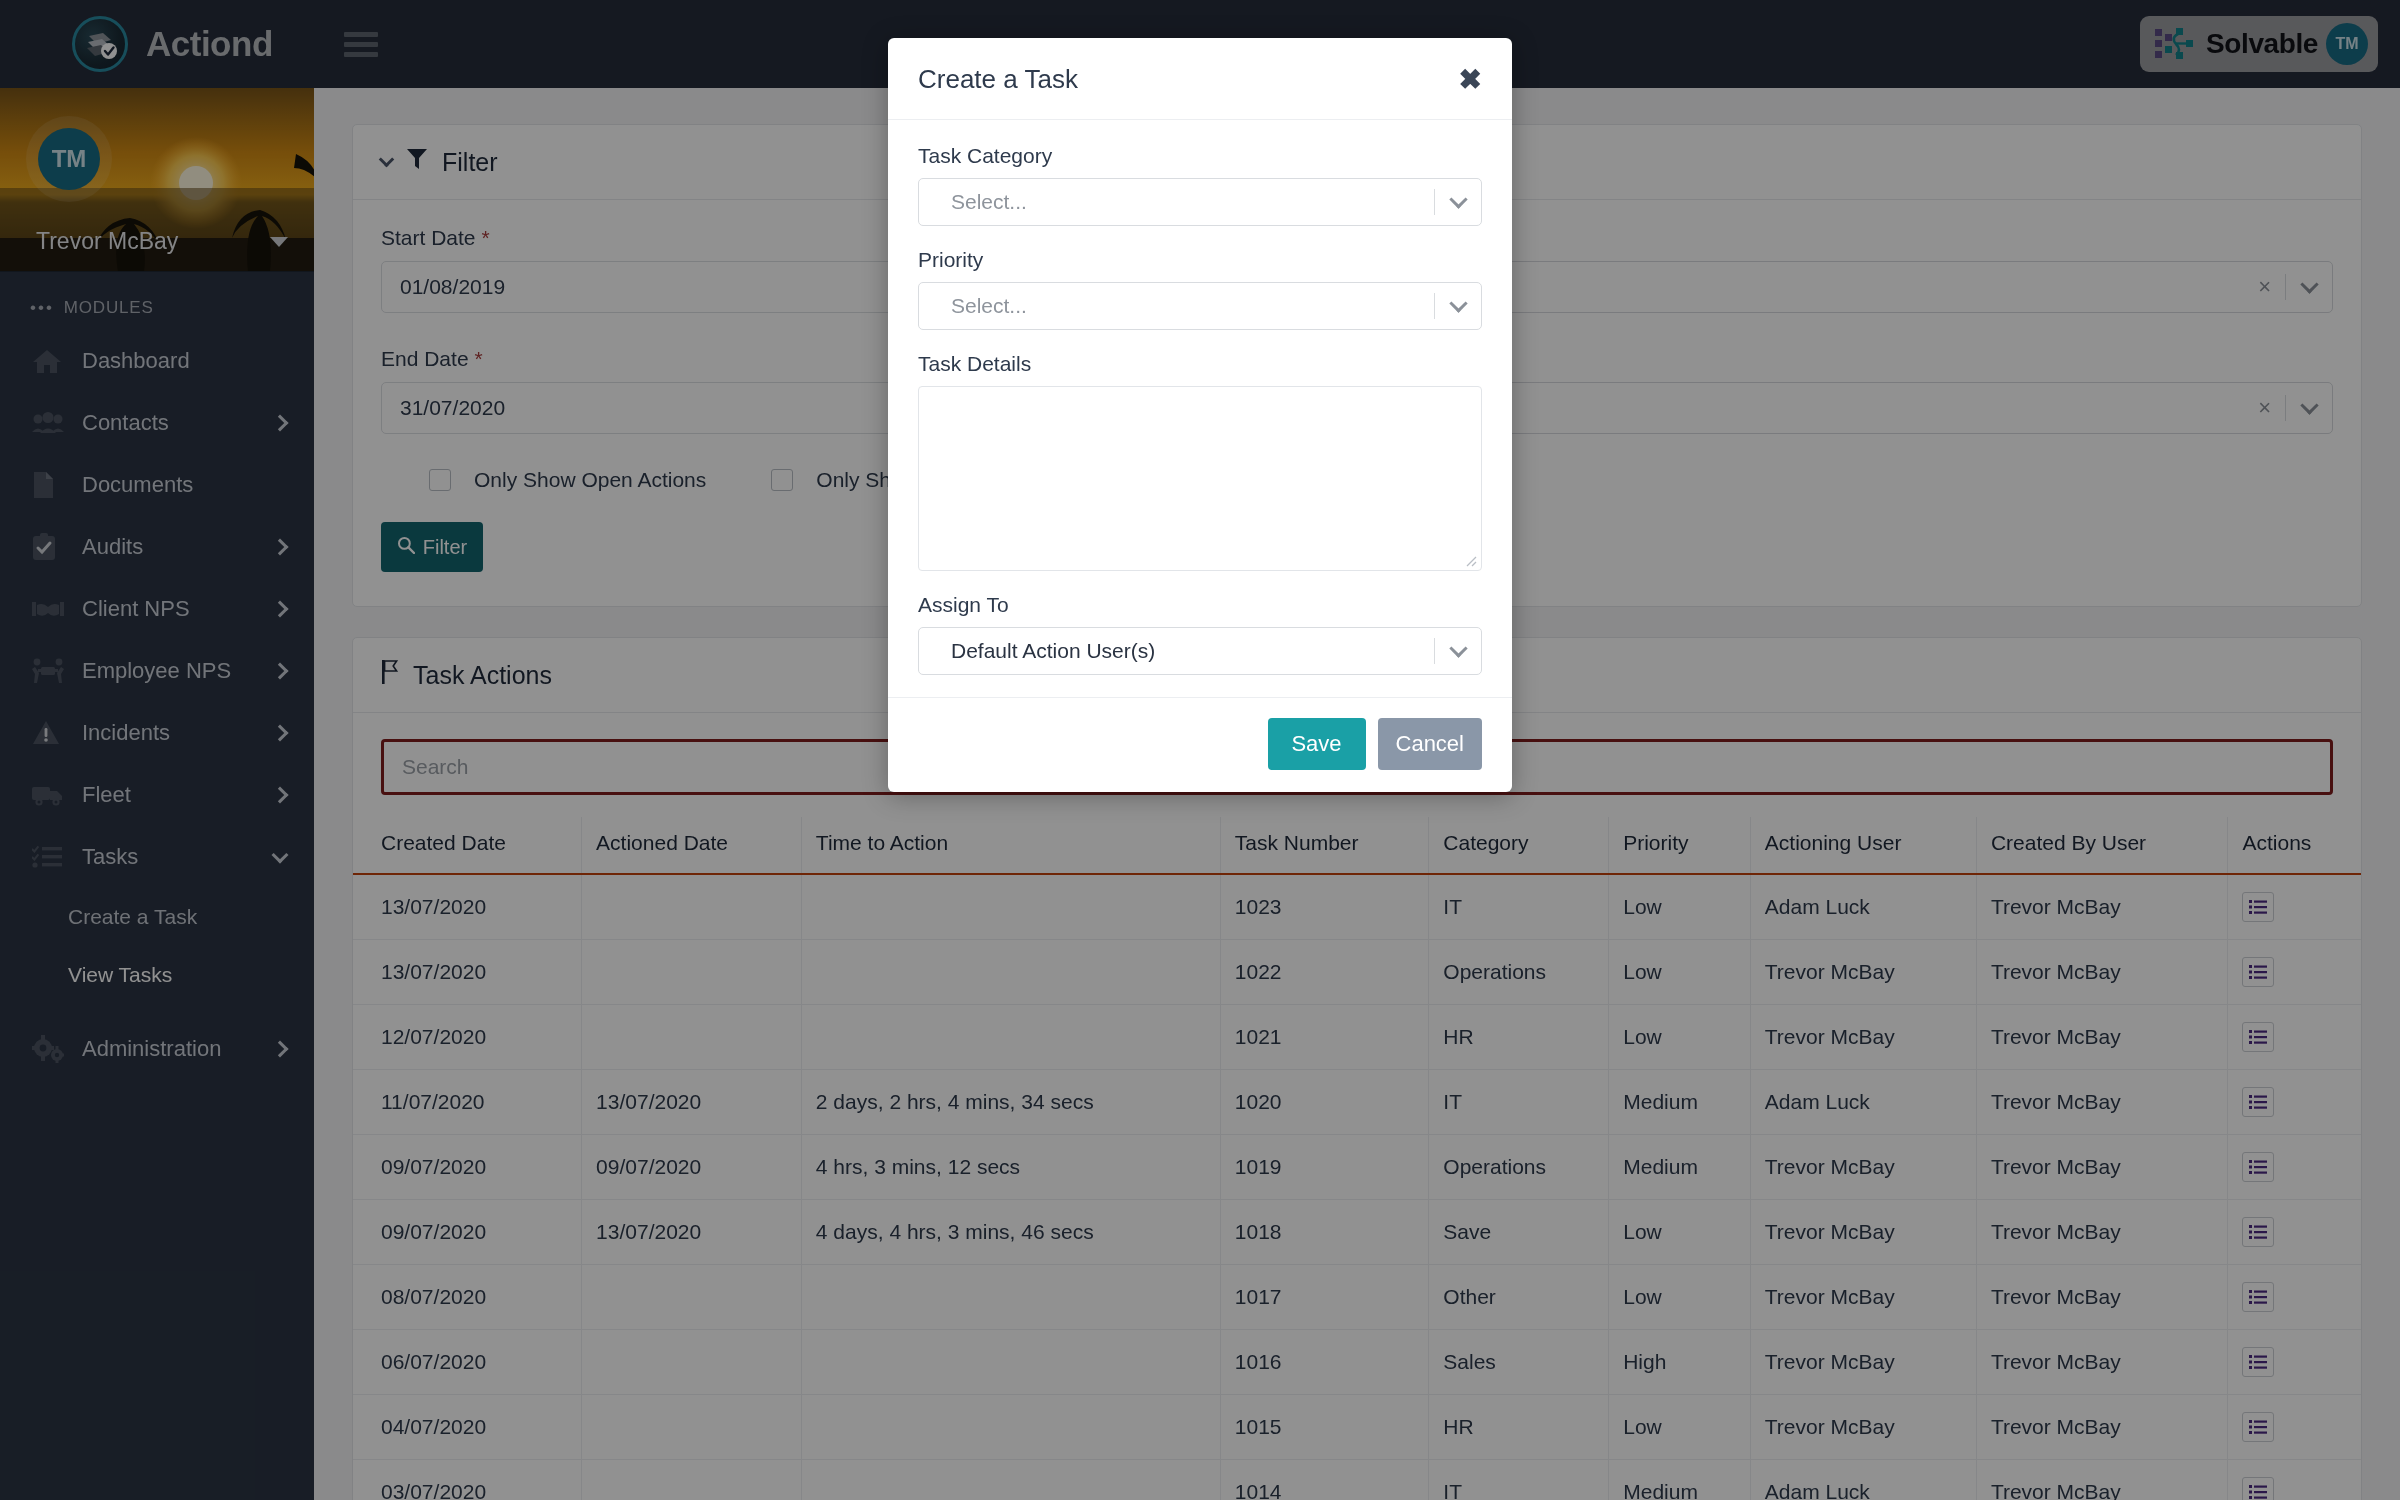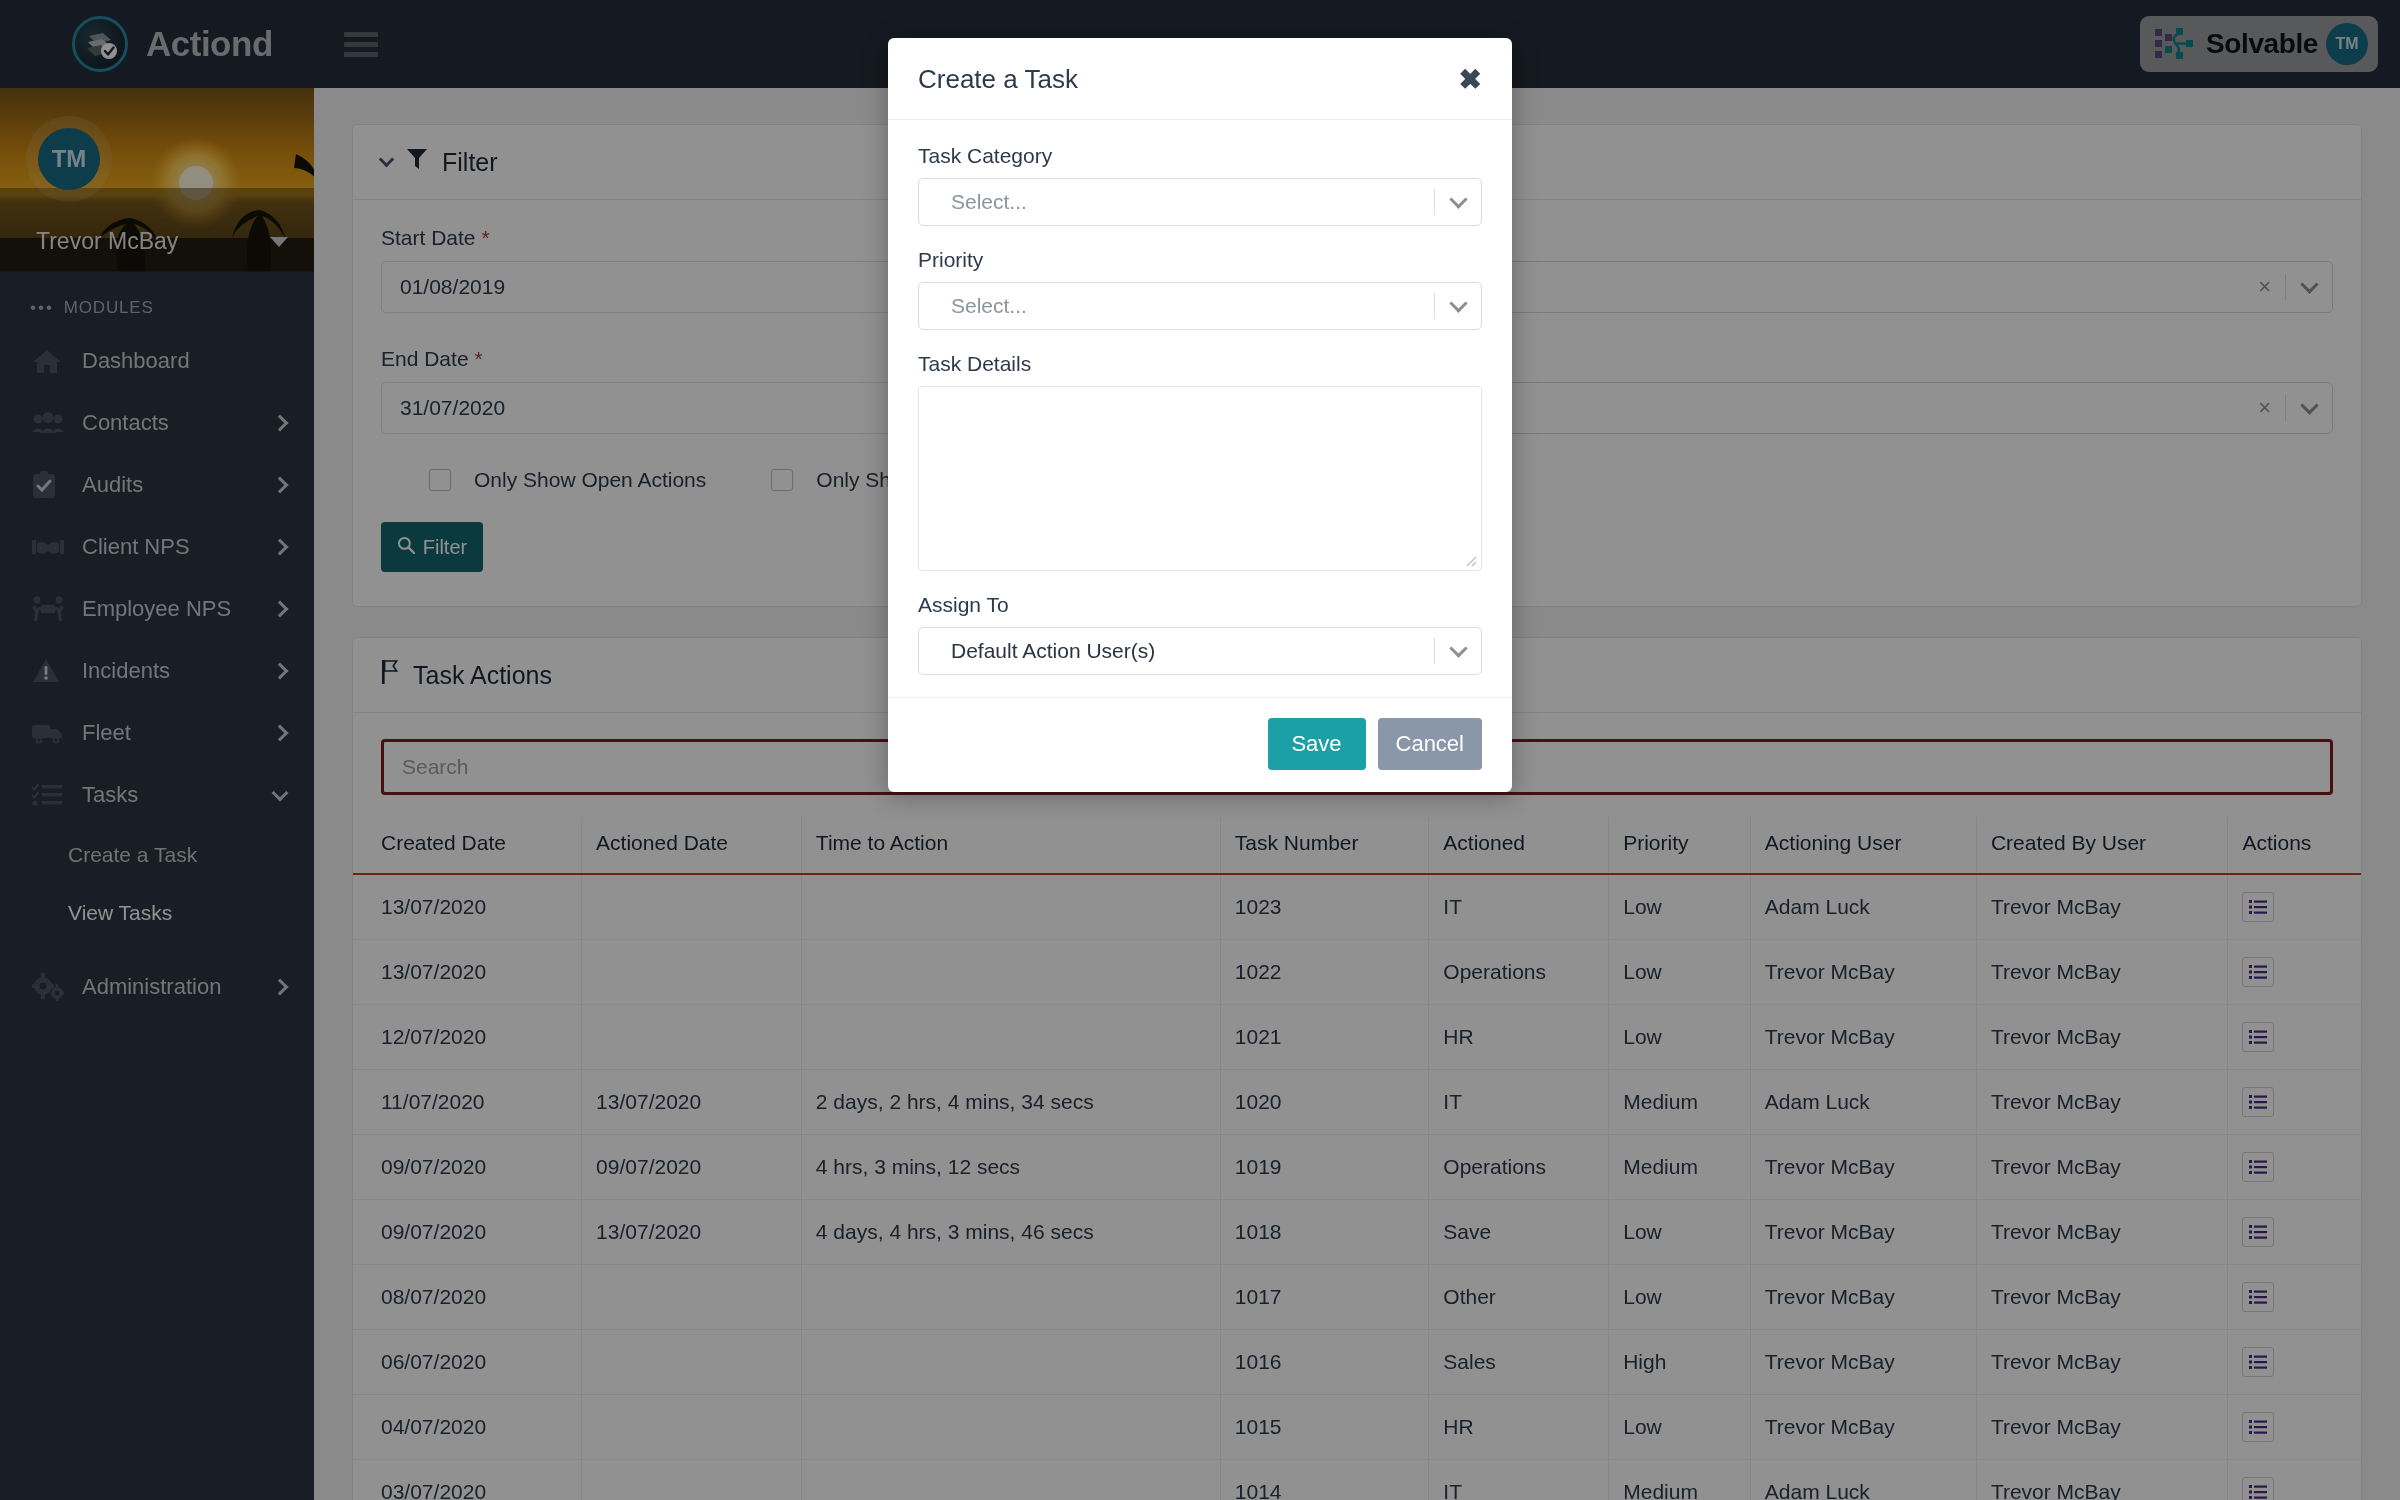--- a/index.html
+++ b/index.html
@@ -317,20 +317,29 @@
             <circle cx="26" cy="7" r="4.5" fill="#4c5462"></circle>
             <path d="M0 20 q6-7 12 0z" fill="#4c5462"></path>
             <path d="M8 21 q8-9 16 0z" fill="#4c5462"></path>
             <path d="M20 20 q6-7 12 0z" fill="#4c5462"></path>
           </svg>
       </span>
       <span class="nav-label">Contacts</span>
       <span class="chev"></span>
     </div>
 
+    <div class="nav-item">
+      <span class="nav-icon">
+        <svg width="22" height="28" viewBox="0 0 22 28">
+            <path d="M2 1 h12 l7 7 v19 h-19 z" fill="#4c5462"></path>
+            <path d="M14 1 v7 h7" fill="#6c737f"></path>
+          </svg>
+      </span>
+      <span class="nav-label">Documents</span>
+    </div>
 
     <div class="nav-item">
       <span class="nav-icon">
         <svg width="24" height="28" viewBox="0 0 24 28">
             <rect x="1" y="3" width="22" height="24" rx="3" fill="#4c5462"></rect>
             <rect x="8" y="0" width="8" height="6" rx="2" fill="#4c5462"></rect>
             <path d="M6 15 L10 19 L18 10" stroke="#cfd3d9" stroke-width="3" fill="none" stroke-linecap="round"></path>
           </svg>
       </span>
       <span class="nav-label">Audits</span>
@@ -525,21 +534,21 @@
         <span>Search</span>
       </div>
 
       <table>
         <thead>
             <tr id="thead-row">
               <th>Created Date</th>
               <th>Actioned Date</th>
               <th>Time to Action</th>
               <th>Task Number</th>
-              <th>Actioned</th>
+              <th>Category</th>
               <th>Priority</th>
               <th>Actioning User</th>
               <th>Created By User</th>
               <th>Actions</th>
             </tr>
           </thead>
         <tbody id="tbody">
             <tr>
               <td>13/07/2020</td>
               <td></td>

